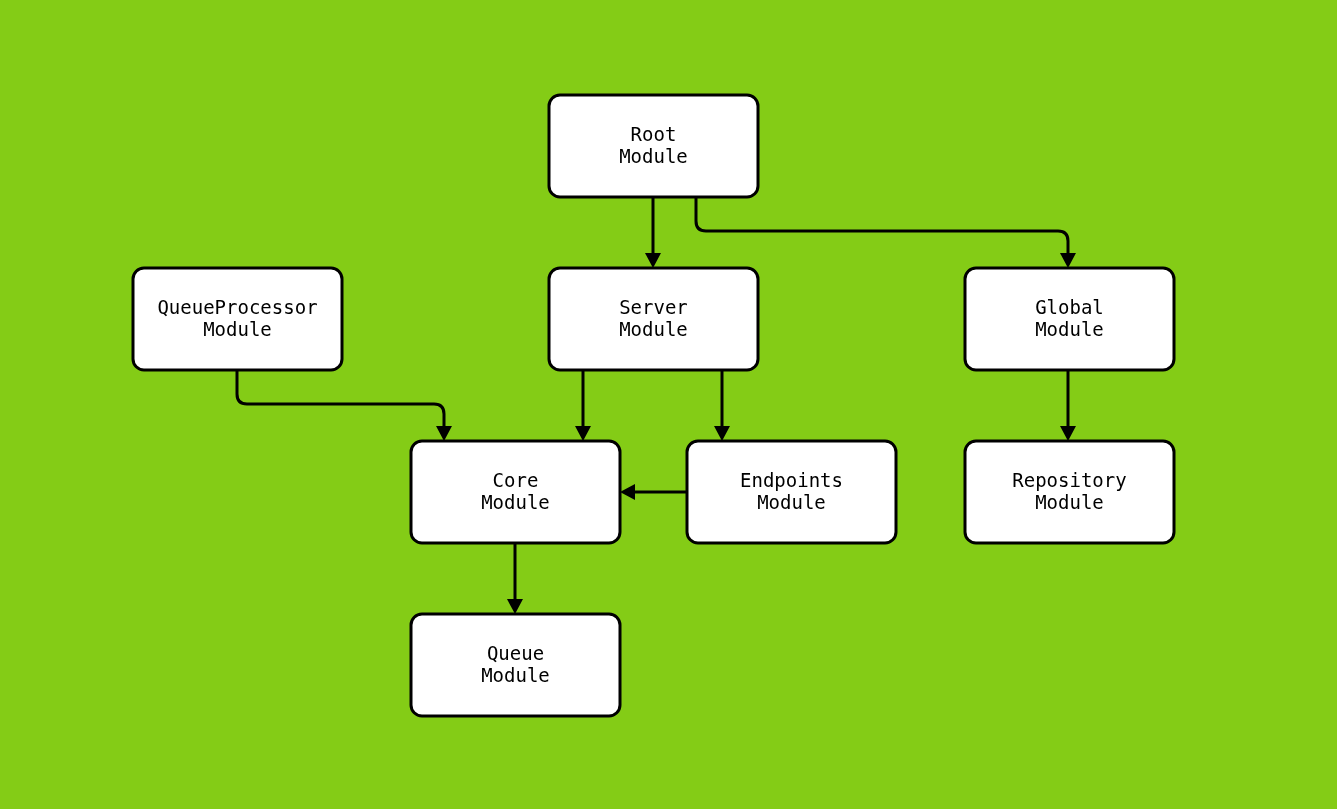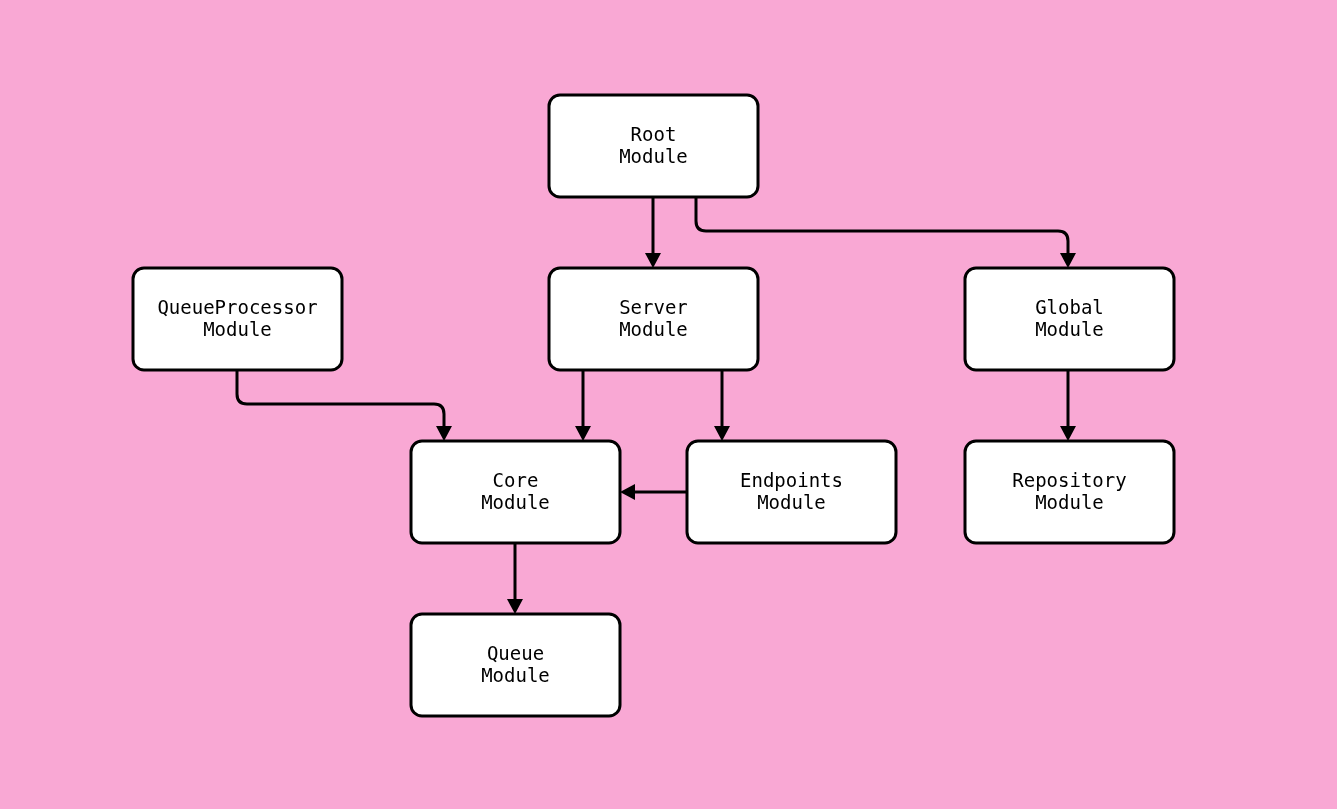--- a/index.html
+++ b/index.html
@@ -10,21 +10,21 @@
   body {
     width: 1337px;
     height: 809px;
     overflow: hidden;
     font-family: "DejaVu Sans Mono", monospace;
   }
   #diagram-canvas {
     position: relative;
     width: 1337px;
     height: 809px;
-    background: #f9a8d4;
+    background: #84cc16;
   }
   #diagram-svg {
     position: absolute;
     top: 0;
     left: 0;
     width: 1337px;
     height: 809px;
     display: block;
   }
   .node-rect {

